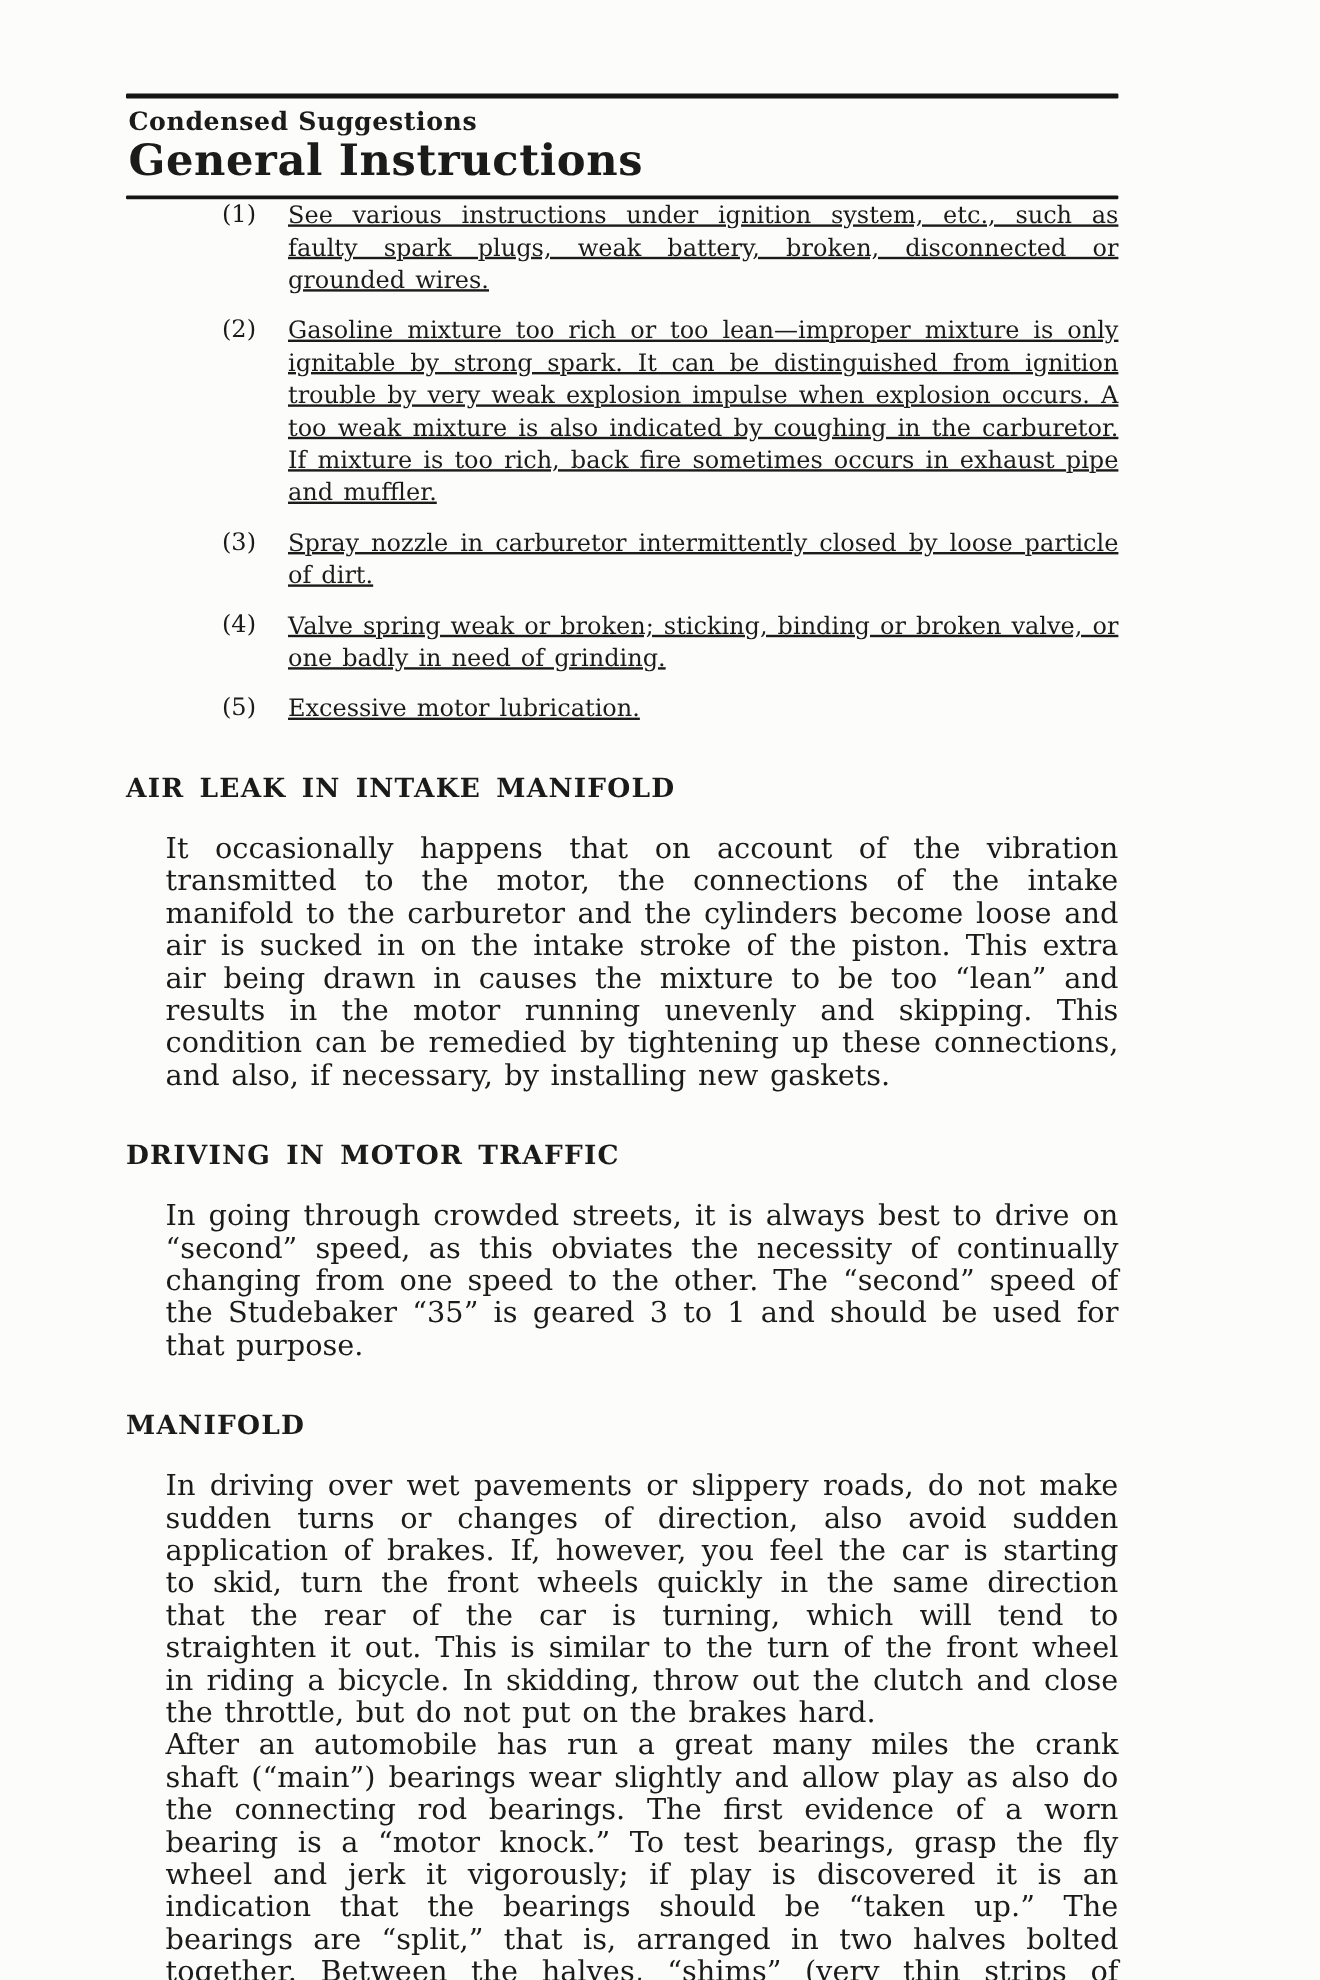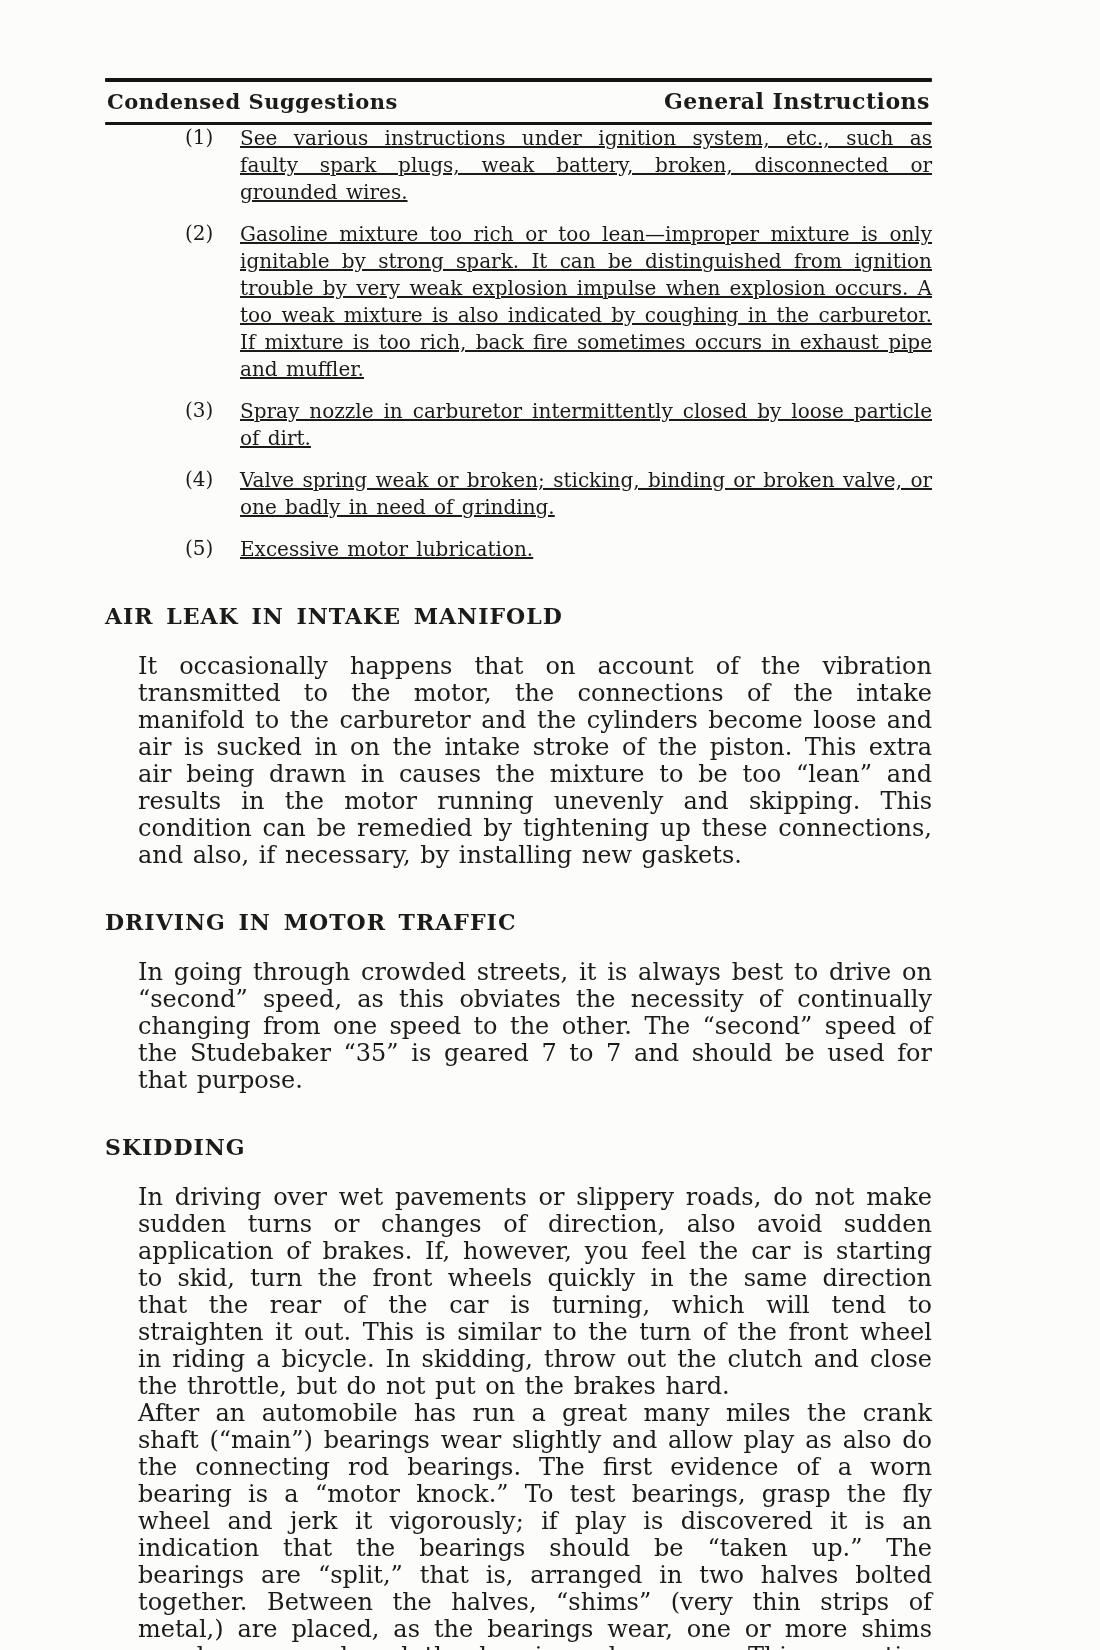--- a/index.html
+++ b/index.html
@@ -20,31 +20,32 @@
     overflow: hidden;
   }
   .rule {
     background: #151515;
     border-radius: 1px;
   }
   .rule-top { height: 4px; }
   .rule-bottom { height: 3px; }
   .header-row {
     display: flex;
-    justify-content: space-between;
+    justify-content: flex-end;
     align-items: baseline;
     padding: 6px 2px 8px 2px;
+    flex-direction: column;
   }
   .running-head-left {
     font-size: 21px;
     font-weight: bold;
     letter-spacing: 0.5px;
   }
   .running-head-right {
-    font-size: 22px;
+    font-size: 36px;
     font-weight: bold;
     letter-spacing: 0.5px;
   }
   h2.sec-heading {
     font-size: 22px;
     font-weight: bold;
     letter-spacing: 1px;
     word-spacing: 4px;
     margin: 40px 0 24px 0;
   }
@@ -116,25 +117,25 @@
     </ol>
   </section>
 
   <section>
     <h2 class="sec-heading">AIR LEAK IN INTAKE MANIFOLD</h2>
     <p class="body-para">It occasionally happens that on account of the vibration transmitted to the motor, the connections of the intake manifold to the carburetor and the cylinders become loose and air is sucked in on the intake stroke of the piston. This extra air being drawn in causes the mixture to be too “lean” and results in the motor running unevenly and skipping. This condition can be remedied by tightening up these connections, and also, if necessary, by installing new gaskets.</p>
   </section>
 
   <section>
     <h2 class="sec-heading">DRIVING IN MOTOR TRAFFIC</h2>
-    <p class="body-para">In going through crowded streets, it is always best to drive on “second” speed, as this obviates the necessity of continually changing from one speed to the other. The “second” speed of the Studebaker “35” is geared 7 to 7 and should be used for that purpose.</p>
+    <p class="body-para">In going through crowded streets, it is always best to drive on “second” speed, as this obviates the necessity of continually changing from one speed to the other. The “second” speed of the Studebaker “35” is geared 3 to 1 and should be used for that purpose.</p>
   </section>
 
   <section>
-    <h2 class="sec-heading">SKIDDING</h2>
+    <h2 class="sec-heading">MANIFOLD</h2>
     <p class="body-para">In driving over wet pavements or slippery roads, do not make sudden turns or changes of direction, also avoid sudden application of brakes. If, however, you feel the car is starting to skid, turn the front wheels quickly in the same direction that the rear of the car is turning, which will tend to straighten it out. This is similar to the turn of the front wheel in riding a bicycle. In skidding, throw out the clutch and close the throttle, but do not put on the brakes hard.</p>
   </section>
 
   <section>
     <p class="body-para">After an automobile has run a great many miles the crank shaft (“main”) bearings wear slightly and allow play as also do the connecting rod bearings. The first evidence of a worn bearing is a “motor knock.” To test bearings, grasp the fly wheel and jerk it vigorously; if play is discovered it is an indication that the bearings should be “taken up.” The bearings are “split,” that is, arranged in two halves bolted together. Between the halves, “shims” (very thin strips of metal,) are placed, as the bearings wear, one or more shims can be removed and the bearings drawn up. This operation should be undertaken only by a good mechanic.</p>
   </section>
 
 </div>
 
 </body></html>

